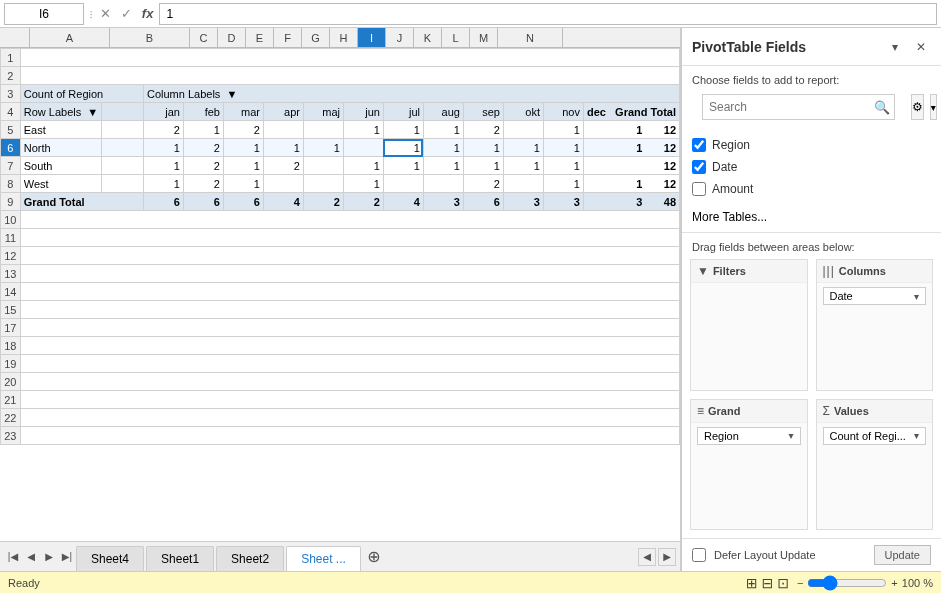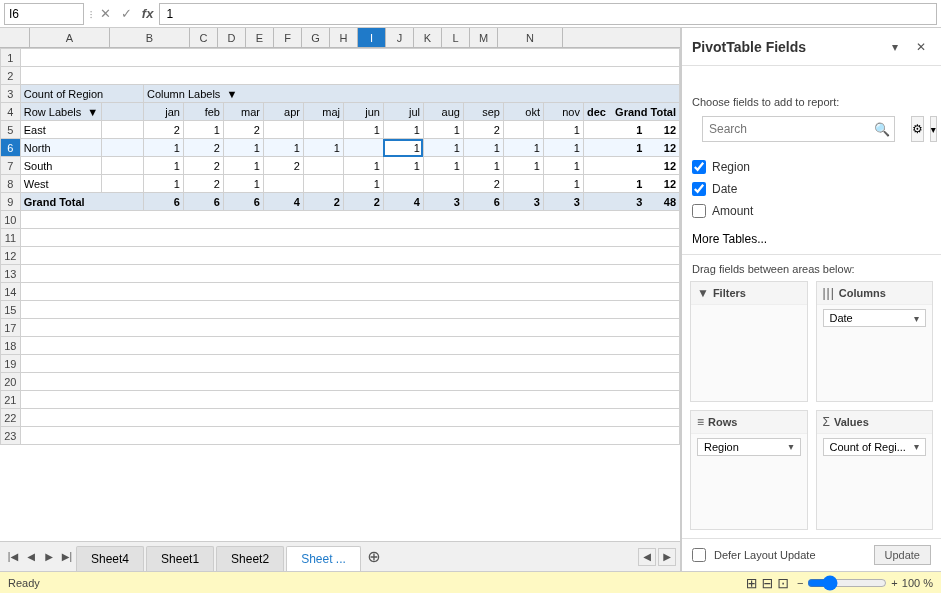--- a/index.html
+++ b/index.html
@@ -5,21 +5,21 @@
     * { box-sizing: border-box; margin: 0; padding: 0; }
     body { font-family: 'Segoe UI', Arial, sans-serif; font-size: 12px; background: #fff; overflow: hidden; width: 941px; height: 593px; display: flex; flex-direction: column; }
 
     
     .formula-bar {
       display: flex; align-items: center; height: 28px; border-bottom: 1px solid #ccc;
       background: #fff; padding: 0 4px; gap: 4px;
     }
     .cell-ref-box {
       width: 80px; height: 22px; border: 1px solid #bbb; padding: 2px 4px;
-      font-size: 12px; text-align: left;
+      font-size: 12px; text-align: center;
     }
     .formula-divider { width: 6px; height: 22px; display: flex; align-items: center; justify-content: center; color: #999; font-size: 10px; }
     .formula-icons { display: flex; gap: 6px; align-items: center; color: #555; font-size: 13px; }
     .formula-icons span { cursor: pointer; padding: 2px; }
     .formula-input {
       flex: 1; height: 22px; border: 1px solid #bbb; padding: 2px 6px; font-size: 12px;
     }
 
     
     .main-area { display: flex; flex: 1; overflow: hidden; }
@@ -89,21 +89,21 @@
       display: flex; flex-direction: column; height: 100%;
     }
     .pivot-panel-header {
       display: flex; align-items: center; height: 38px; padding: 0 10px;
       background: #fff; border-bottom: 1px solid #e0e0e0;
     }
     .pivot-panel-title { font-size: 14px; font-weight: bold; flex: 1; color: #333; }
     .pivot-panel-icons { display: flex; gap: 6px; align-items: center; }
     .pivot-panel-icon { cursor: pointer; color: #555; width: 20px; height: 20px; display: flex; align-items: center; justify-content: center; }
 
-    .pivot-choose-text { padding: 8px 10px 4px 10px; font-size: 11px; color: #444; margin-top: 22px; }
+    .pivot-choose-text { padding: 8px 10px 4px 10px; font-size: 11px; color: #444; }
     .pivot-search-bar {
       margin: 4px 10px; border: 1px solid #ccc; display: flex; align-items: center;
       height: 26px; background: #fff;
     }
     .pivot-search-input { flex: 1; border: none; outline: none; font-size: 12px; padding: 2px 6px; }
     .pivot-search-icon { width: 24px; height: 24px; display: flex; align-items: center; justify-content: center; color: #666; font-size: 13px; }
 
     .pivot-fields-list { padding: 6px 10px; }
     .pivot-field-item { display: flex; align-items: center; gap: 6px; height: 22px; font-size: 12px; }
     .pivot-field-checkbox { width: 14px; height: 14px; cursor: pointer; }
@@ -460,21 +460,21 @@
           <div class="pivot-area-chip">
             <span>Date</span>
             <span class="pivot-area-chip-arrow">▾</span>
           </div>
         </div>
       </div>
 
       <div class="pivot-area">
         <div class="pivot-area-header">
           <span class="pivot-area-icon">≡</span>
-          <span class="pivot-area-label">Rows</span>
+          <span class="pivot-area-label">Grand</span>
         </div>
         <div class="pivot-area-body">
           <div class="pivot-area-chip">
             <span>Region</span>
             <span class="pivot-area-chip-arrow">▾</span>
           </div>
         </div>
       </div>
 
       <div class="pivot-area">

